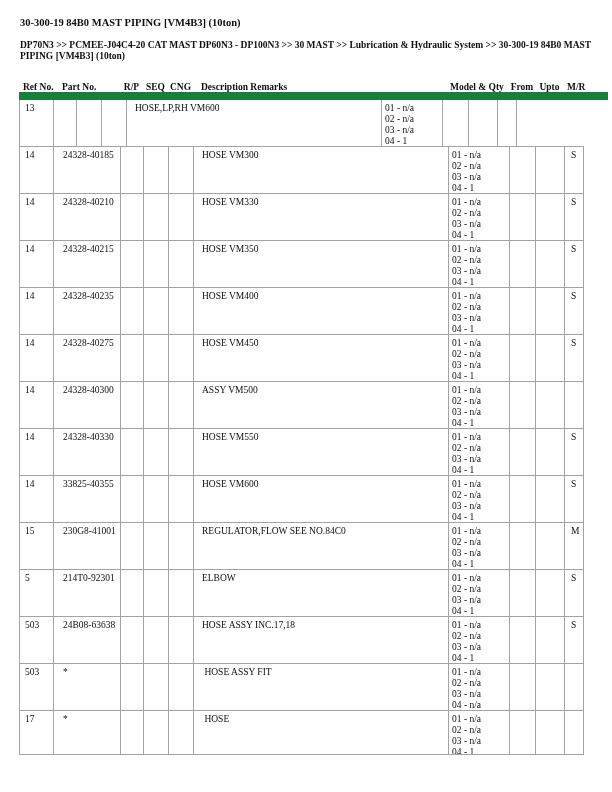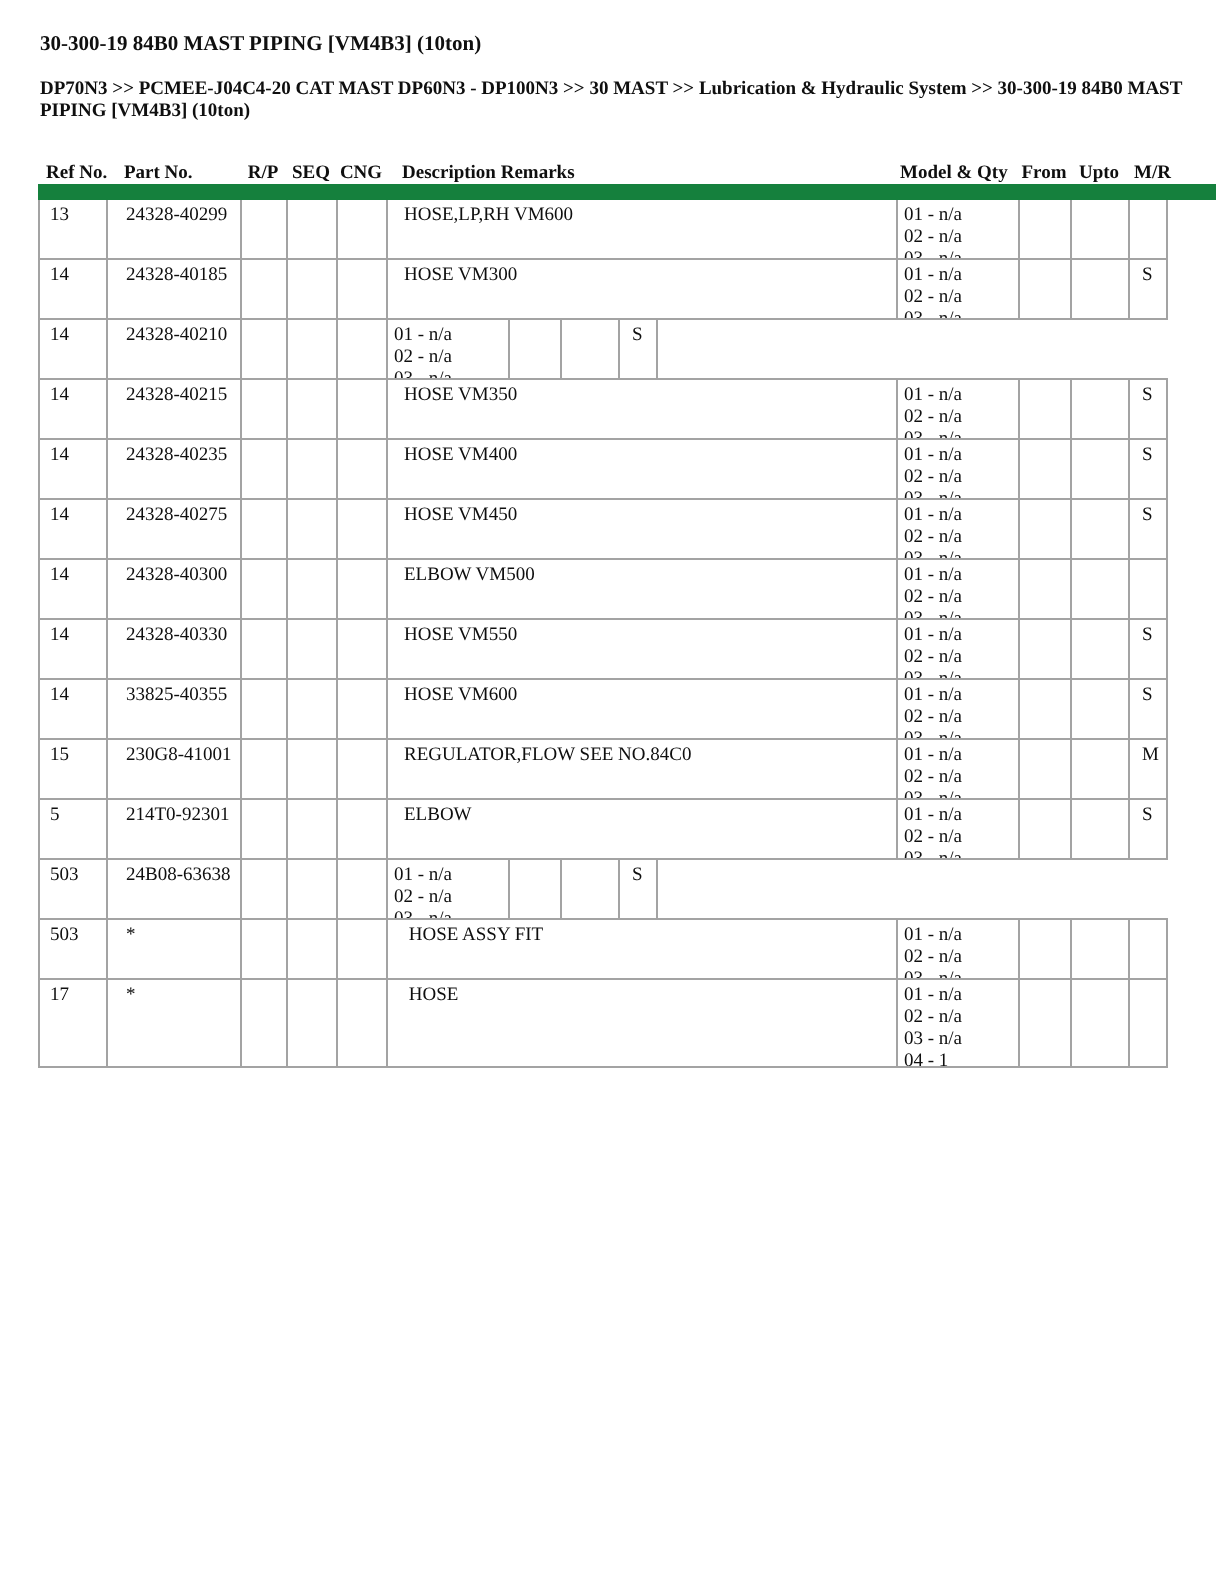--- a/index.html
+++ b/index.html
@@ -26,21 +26,21 @@
   }
   .hrow {
     display:flex; align-items:flex-end;
     height:18px;
     border-bottom:8px solid #15803d;
     font-size:9.5px; font-weight:bold;
   }
   .hrow .hc { white-space:nowrap; overflow:visible; }
   .tbody { width:565px; border-left:1px solid #a3a3a3; }
   .row {
-    display:flex; height:30px;
+    display:flex; height:47px;
     border-bottom:1px solid #a3a3a3;
     font-size:9.5px; line-height:11px;
     overflow:hidden;
   }
   .row:last-child { height:44px; }
   .cell {
     border-right:1px solid #a3a3a3;
     padding-top:3px;
     overflow:hidden; white-space:nowrap;
   }
@@ -89,21 +89,20 @@
       <div class="hc c-model">Model &amp; Qty</div>
       <div class="hc c-from">From</div>
       <div class="hc c-upto">Upto</div>
       <div class="hc c-mr">M/R</div>
       <div class="hc c-fill"></div>
     </div>
 
     <div class="tbody">
         <div class="row">
     <div class="cell c-ref">13</div>
-    <div class="cell c-part">24328-40299</div>
     <div class="cell c-rp"></div>
     <div class="cell c-seq"></div>
     <div class="cell c-cng"></div>
     <div class="cell c-desc">HOSE,LP,RH VM600</div>
     <div class="cell c-model">01 - n/a
 02 - n/a
 03 - n/a
 04 - 1</div>
     <div class="cell c-from"></div>
     <div class="cell c-upto"></div>
@@ -123,20 +122,21 @@
     <div class="cell c-from"></div>
     <div class="cell c-upto"></div>
     <div class="cell c-mr">S</div>
   </div>
         <div class="row">
     <div class="cell c-ref">14</div>
     <div class="cell c-part">24328-40210</div>
     <div class="cell c-rp"></div>
     <div class="cell c-seq"></div>
     <div class="cell c-cng"></div>
+    <div class="cell c-desc">HOSE VM330</div>
     <div class="cell c-model">01 - n/a
 02 - n/a
 03 - n/a
 04 - 1</div>
     <div class="cell c-from"></div>
     <div class="cell c-upto"></div>
     <div class="cell c-mr">S</div>
   </div>
         <div class="row">
     <div class="cell c-ref">14</div>
@@ -182,21 +182,21 @@
     <div class="cell c-from"></div>
     <div class="cell c-upto"></div>
     <div class="cell c-mr">S</div>
   </div>
         <div class="row">
     <div class="cell c-ref">14</div>
     <div class="cell c-part">24328-40300</div>
     <div class="cell c-rp"></div>
     <div class="cell c-seq"></div>
     <div class="cell c-cng"></div>
-    <div class="cell c-desc">ELBOW VM500</div>
+    <div class="cell c-desc">ASSY VM500</div>
     <div class="cell c-model">01 - n/a
 02 - n/a
 03 - n/a
 04 - 1</div>
     <div class="cell c-from"></div>
     <div class="cell c-upto"></div>
     <div class="cell c-mr"></div>
   </div>
         <div class="row">
     <div class="cell c-ref">14</div>
@@ -257,20 +257,21 @@
     <div class="cell c-from"></div>
     <div class="cell c-upto"></div>
     <div class="cell c-mr">S</div>
   </div>
         <div class="row">
     <div class="cell c-ref">503</div>
     <div class="cell c-part">24B08-63638</div>
     <div class="cell c-rp"></div>
     <div class="cell c-seq"></div>
     <div class="cell c-cng"></div>
+    <div class="cell c-desc">HOSE ASSY INC.17,18</div>
     <div class="cell c-model">01 - n/a
 02 - n/a
 03 - n/a
 04 - 1</div>
     <div class="cell c-from"></div>
     <div class="cell c-upto"></div>
     <div class="cell c-mr">S</div>
   </div>
         <div class="row">
     <div class="cell c-ref">503</div>

